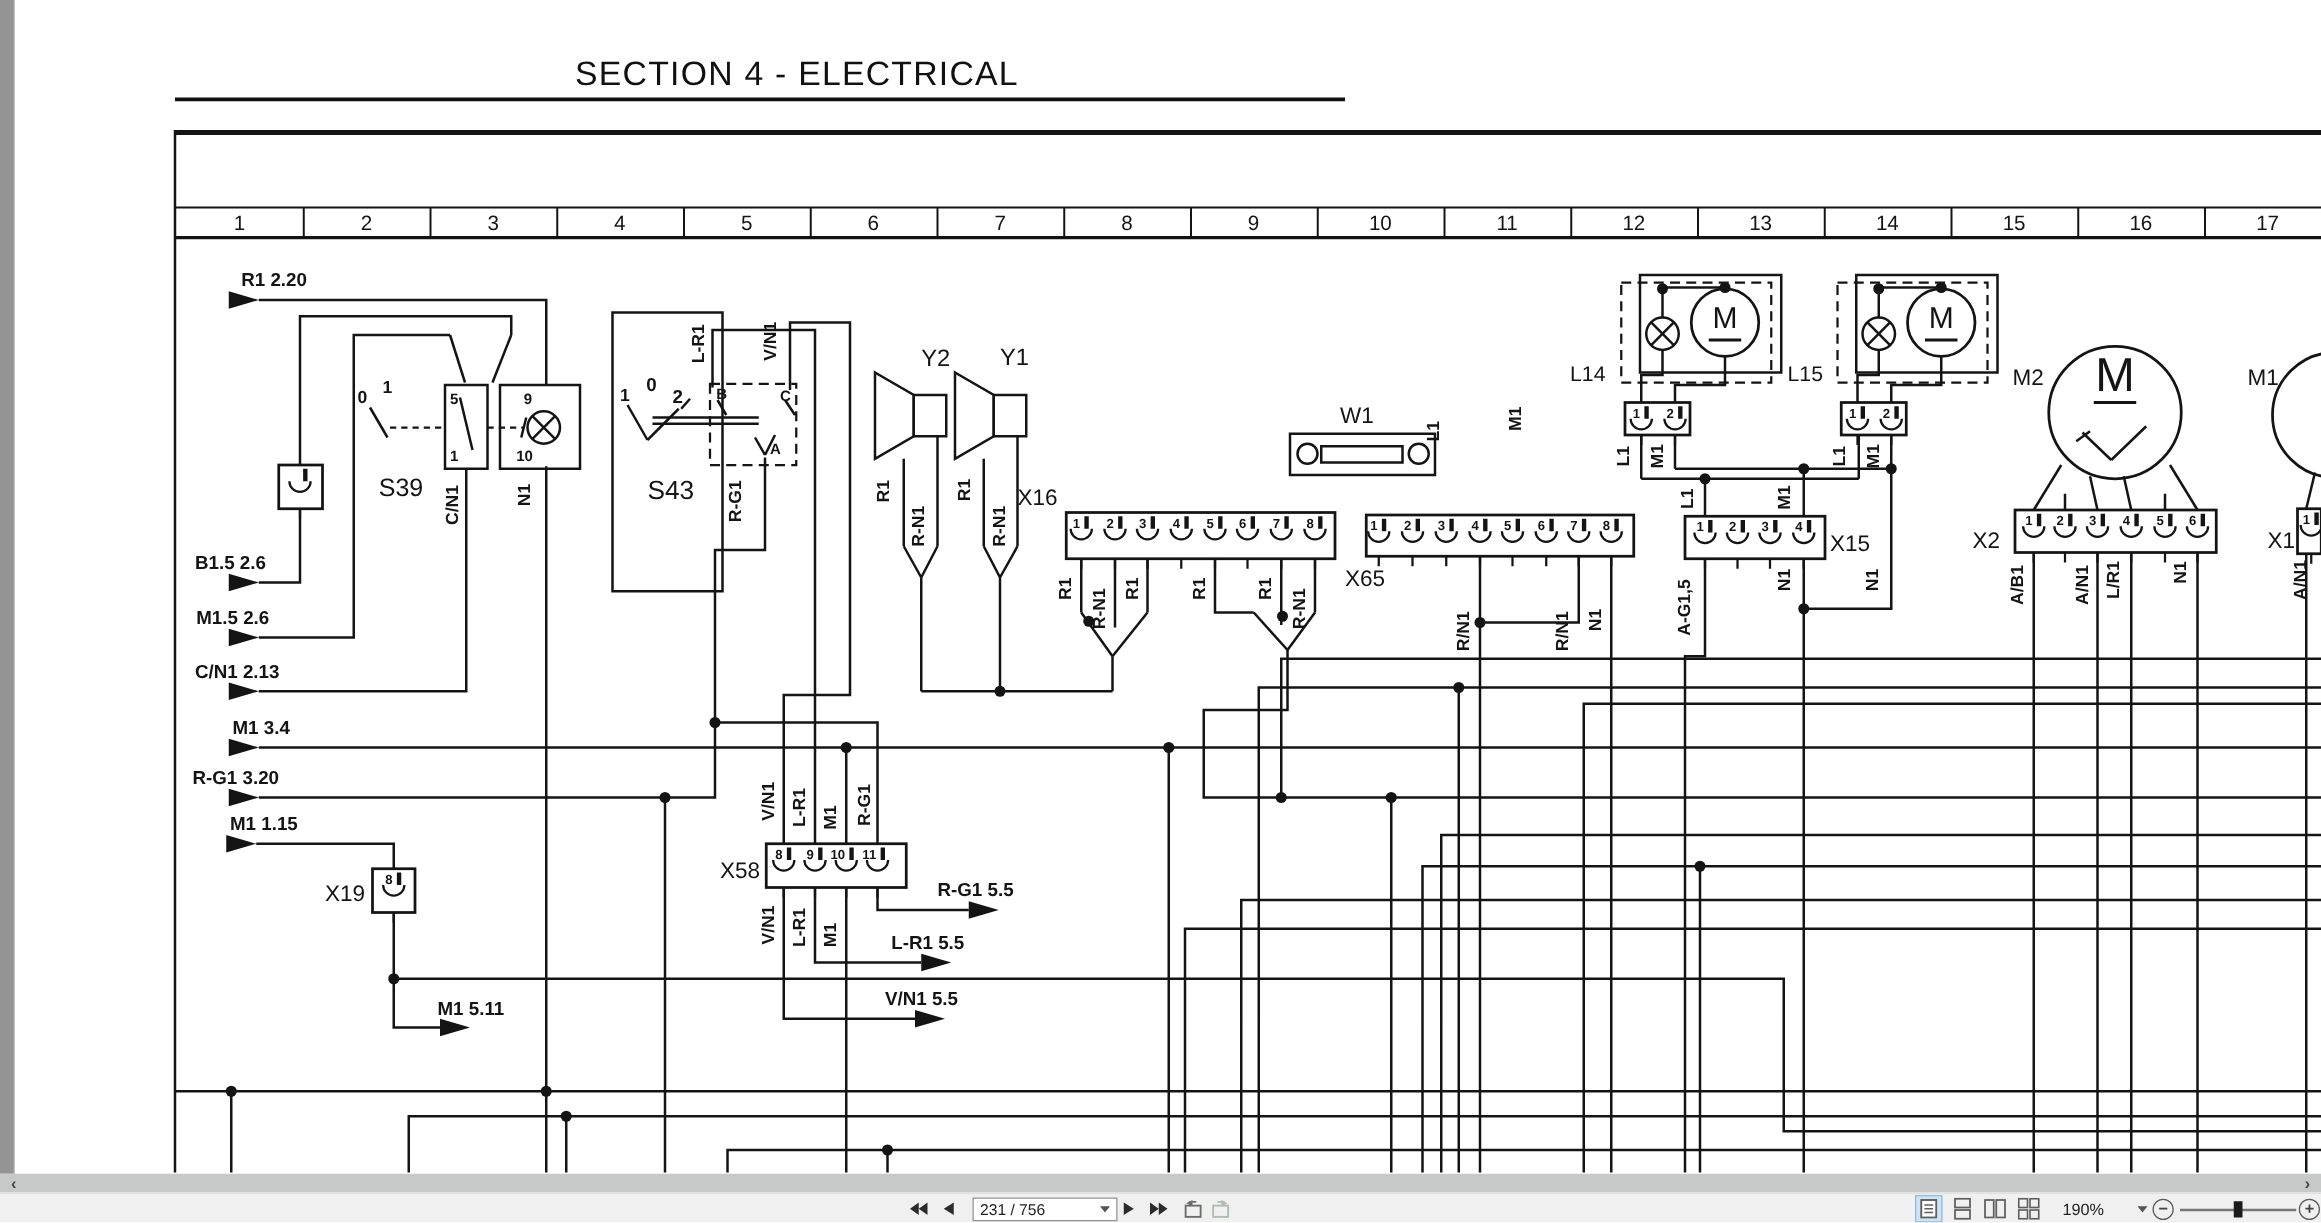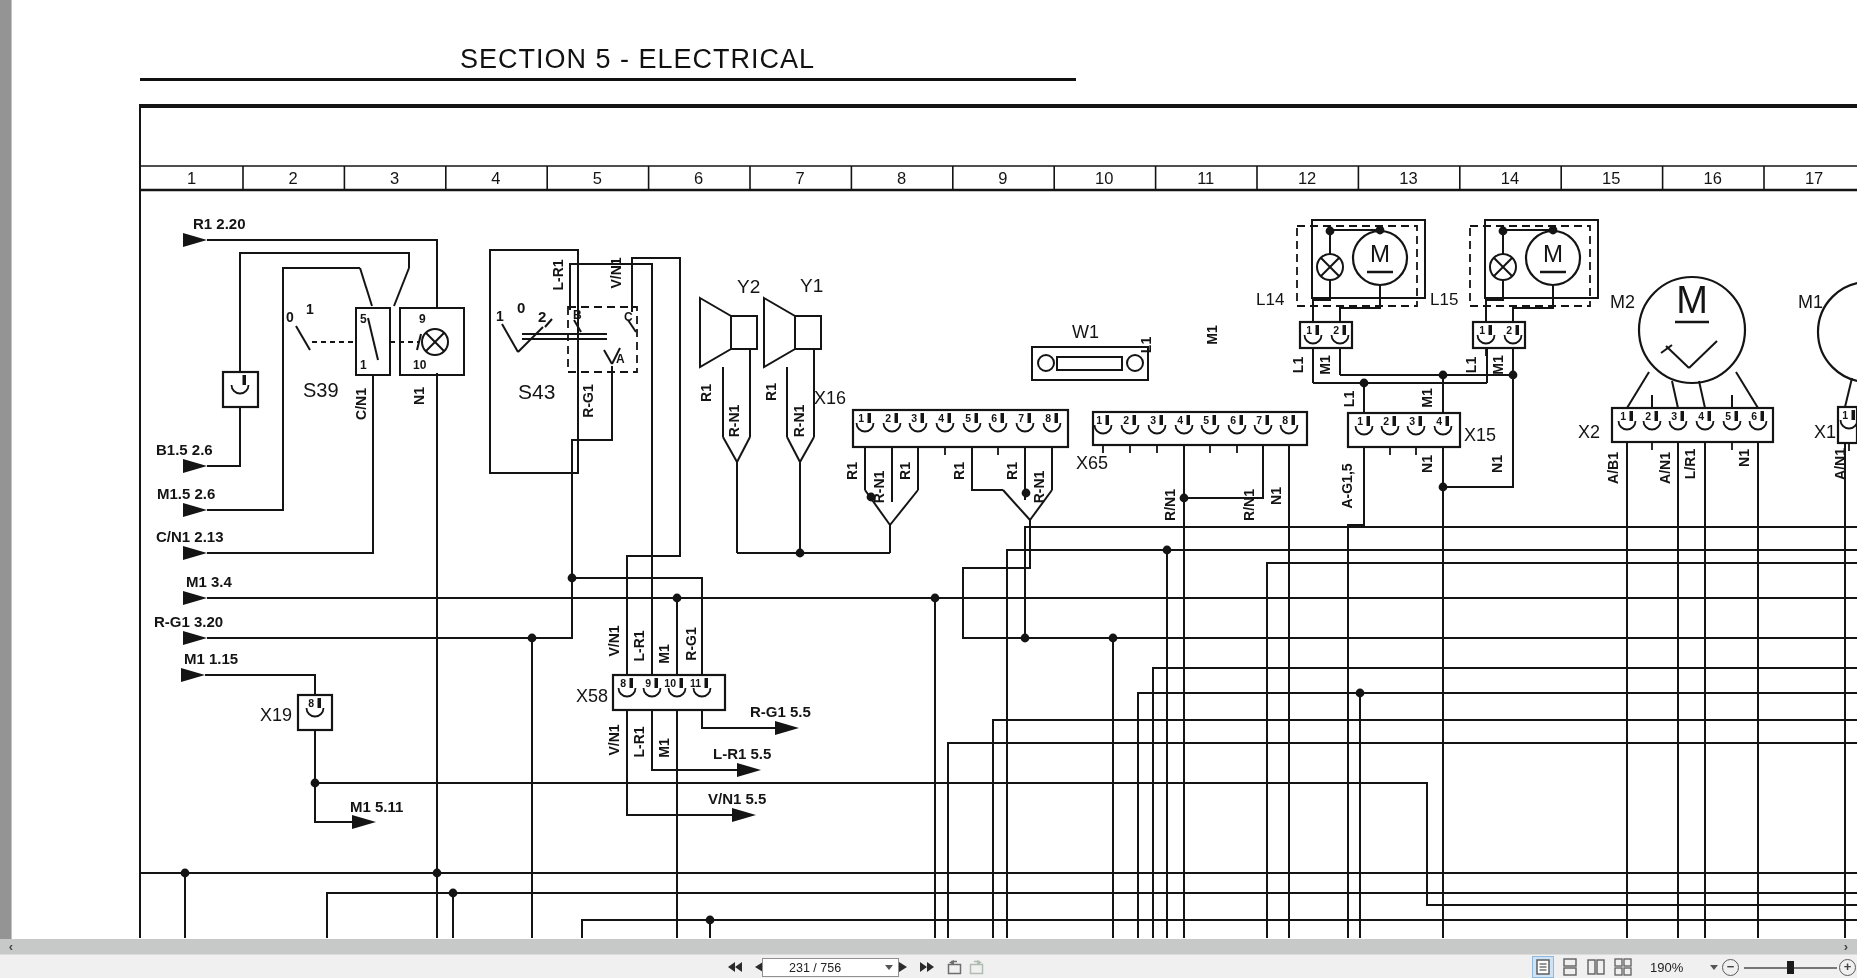--- a/index.html
+++ b/index.html
@@ -9,39 +9,39 @@
   #page-title{position:absolute;left:460px;top:44px;font-size:27px;letter-spacing:1px;color:#111;white-space:nowrap;}
   #title-underline{position:absolute;left:140px;top:78px;width:936px;height:3px;background:#111;}
   #diagram-svg{position:absolute;left:0;top:0;}
   
   #hscroll{position:absolute;left:0;top:939px;width:1857px;height:15px;background:#c7c9c9;}
   .scroll-arrow{position:absolute;top:0;width:18px;height:15px;color:#444;font-size:13px;line-height:15px;text-align:center;font-weight:bold;cursor:default;}
   
   #toolbar{position:absolute;left:0;top:954px;width:1857px;height:24px;background:#f0f0f0;border-top:1px solid #dcdcdc;}
   .tb{position:absolute;top:3px;height:18px;display:flex;align-items:center;justify-content:center;cursor:default;}
   .navicon svg{display:block;}
-  #page-box{position:absolute;left:762px;top:3px;width:114px;height:17px;background:#fff;border:1px solid #909090;display:flex;align-items:center;padding-left:21px;}
+  #page-box{position:absolute;left:778px;top:3px;width:114px;height:17px;background:#fff;border:1px solid #909090;display:flex;align-items:center;}
   #page-box input{border:none;outline:none;width:92px;height:15px;font-size:12.5px;padding-left:5px;font-family:"Liberation Sans",sans-serif;color:#222;background:transparent;}
   .caret{width:0;height:0;border-left:4px solid transparent;border-right:4px solid transparent;border-top:5px solid #555;}
   .layout-btn{width:22px;height:22px;top:1px;}
   .layout-btn.active{background:#cfe3f6;border:1px solid #8fb9dd;width:20px;height:20px;}
   #zoom-label{position:absolute;left:1650px;top:5px;font-size:13px;color:#222;}
   .zoom-circle{position:absolute;top:4px;width:15px;height:15px;border:1.5px solid #5a5a5a;border-radius:50%;color:#444;
                font-size:13px;line-height:13px;text-align:center;font-weight:bold;background:#f0f0f0;}
   #zoom-slider-track{position:absolute;left:1744px;top:12px;width:93px;height:2px;background:#777;}
   #zoom-slider-handle{position:absolute;left:1787px;top:6px;width:7px;height:13px;background:#1b1b1b;}
 </style>
 </head>
 <body>
 
 <div id="app">
 
   <div id="side-strip"></div>
 
-  <div id="page-title">SECTION 5 - ELECTRICAL</div>
+  <div id="page-title">SECTION 4 - ELECTRICAL</div>
   <div id="title-underline"></div>
 
   <svg id="diagram-svg" width="1857" height="939">
       <line x1="140" y1="106" x2="1857" y2="106" stroke="#141414" stroke-width="4"></line>
       <line x1="140" y1="166" x2="1857" y2="166" stroke="#141414" stroke-width="1.6"></line>
       <line x1="140" y1="190" x2="1857" y2="190" stroke="#141414" stroke-width="2.6"></line>
       <line x1="243" y1="166" x2="243" y2="190" stroke="#141414" stroke-width="1.6"></line>
       <text x="191.7" y="184" font-size="16.5" fill="#141414" font-family="&quot;Liberation Sans&quot;,&quot;DejaVu Sans&quot;,sans-serif" text-anchor="middle">1</text>
       <line x1="344.4" y1="166" x2="344.4" y2="190" stroke="#141414" stroke-width="1.6"></line>
       <text x="293.1" y="184" font-size="16.5" fill="#141414" font-family="&quot;Liberation Sans&quot;,&quot;DejaVu Sans&quot;,sans-serif" text-anchor="middle">2</text>

